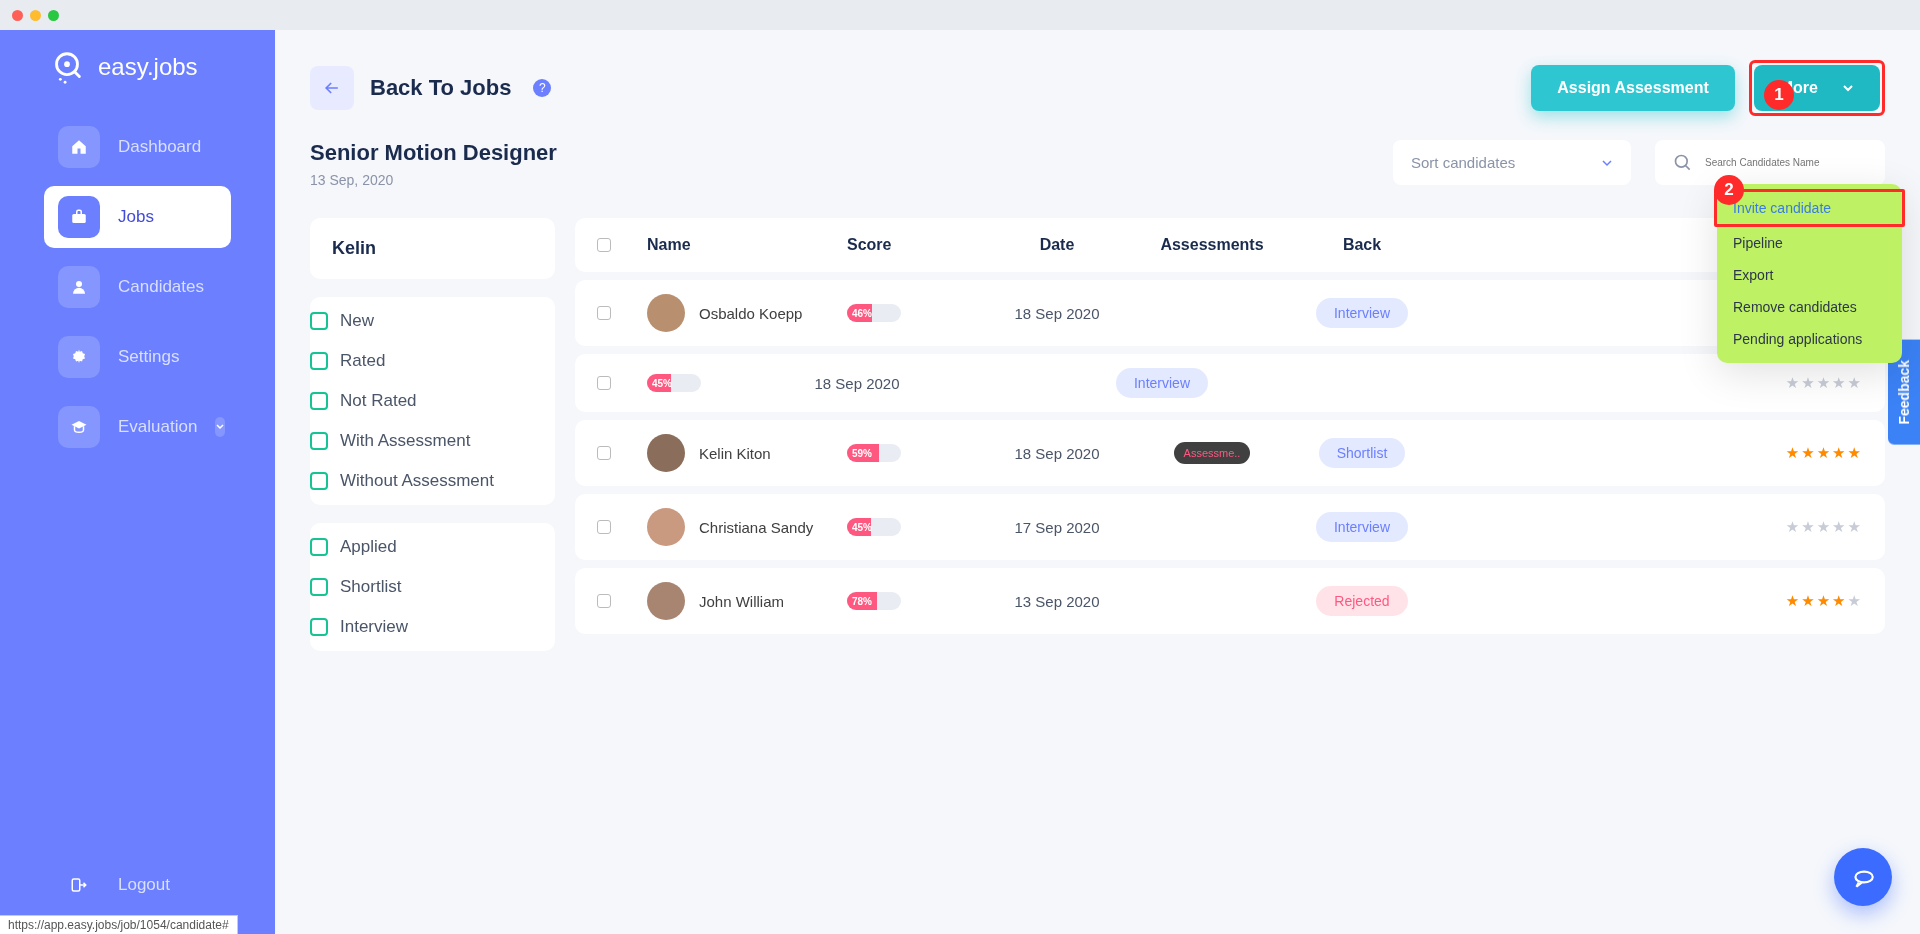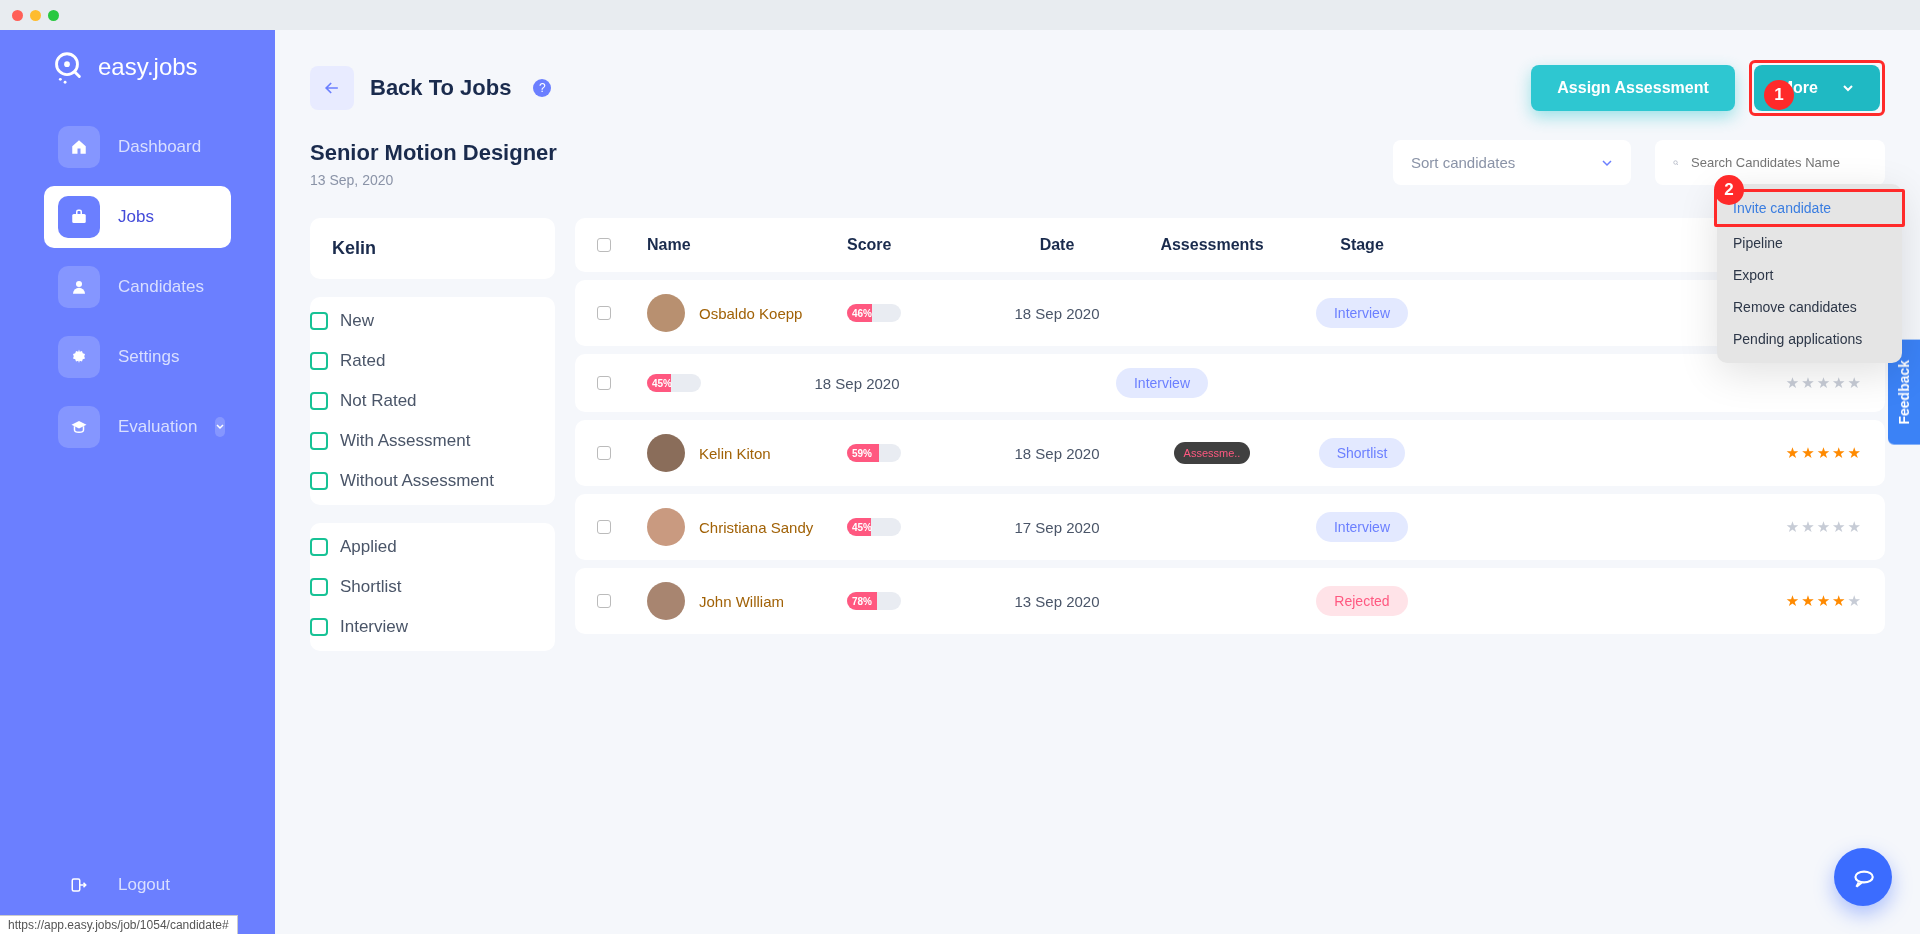--- a/index.html
+++ b/index.html
@@ -34,52 +34,52 @@
 .more-wrap { position: relative; border: 3px solid #ff2a2a; border-radius: 6px; padding: 2px; }
 .callout { position: absolute; width: 30px; height: 30px; background: #ff2a2a; border-radius: 50%; color: #fff; display: flex; align-items: center; justify-content: center; font-weight: 700; font-size: 17px; z-index: 50; }
 .callout-1 { top: 50px; right: 126px; }
 .callout-2 { top: 145px; right: 176px; }
 .heading-row { display: flex; justify-content: space-between; align-items: flex-start; margin-bottom: 30px; }
 .job-title { font-size: 22px; font-weight: 700; color: #1a2b4d; margin-bottom: 6px; }
 .job-date { font-size: 14px; color: #8a93a7; }
 .head-controls { display: flex; gap: 24px; }
 .sort-box { background: #fff; border-radius: 8px; padding: 14px 18px; width: 238px; display: flex; justify-content: space-between; align-items: center; color: #8a93a7; font-size: 15px; cursor: pointer; }
 .search-box { background: #fff; border-radius: 8px; padding: 12px 18px; width: 230px; display: flex; align-items: center; gap: 12px; }
-.search-box input { border: none; outline: none; font-size: 13px; color: #ef4444; flex: 1; }
+.search-box input { border: none; outline: none; font-size: 10px; color: #ef4444; flex: 1; }
 .content-row { display: flex; gap: 20px; }
 .filter-col { width: 245px; display: flex; flex-direction: column; gap: 18px; }
 .filter-card { background: #fff; border-radius: 10px; padding: 20px 22px; }
 .filter-title { font-weight: 700; font-size: 18px; color: #1a2b4d; }
 .filter-opts { padding: 4px 0; }
 .filter-opt { display: flex; align-items: center; gap: 12px; padding: 10px 0; color: #4a5568; font-size: 17px; cursor: pointer; }
 .chk { width: 18px; height: 18px; border: 2px solid #17c295; border-radius: 4px; flex-shrink: 0; }
 .table-col { flex: 1; }
 .thead { background: #fff; border-radius: 10px; display: flex; align-items: center; padding: 18px 22px; margin-bottom: 8px; font-weight: 700; color: #1a2b4d; font-size: 16px; }
 .tcell-chk { width: 50px; }
 .tcell-name { width: 200px; }
 .tcell-score { width: 130px; }
 .tcell-date { width: 160px; text-align: center; }
 .tcell-assess { width: 150px; text-align: center; }
 .tcell-stage { width: 150px; text-align: center; }
 .tcell-rating { flex: 1; text-align: right; }
 .trow { background: #fff; border-radius: 10px; display: flex; align-items: center; padding: 14px 22px; margin-bottom: 8px; color: #4a5568; font-size: 15px; }
 .row-chk { width: 14px; height: 14px; border: 1.5px solid #bbb; border-radius: 3px; }
 .name-cell { display: flex; align-items: center; gap: 14px; }
 .avatar { width: 38px; height: 38px; border-radius: 50%; background: #ccc; flex-shrink: 0; }
-.candidate-name { font-size: 15px; color: #a16207; max-width: 130px; }
+.candidate-name { font-size: 15px; color: #404040; max-width: 130px; }
 .score-badge { display: flex; align-items: center; background: #e9ecf2; border-radius: 10px; overflow: hidden; width: 54px; height: 18px; font-size: 10px; font-weight: 700; color: #fff; }
 .score-fill { background: #ff5880; height: 100%; display: flex; align-items: center; padding-left: 5px; }
 .stage-pill { display: inline-block; padding: 7px 18px; border-radius: 18px; font-size: 14px; }
 .stage-interview { background: #e3e9ff; color: #6b7fff; }
 .stage-shortlist { background: #e3e9ff; color: #6b7fff; }
 .stage-rejected { background: #ffe3e8; color: #ff5880; }
 .assess-pill { display: inline-block; padding: 5px 10px; border-radius: 14px; font-size: 11px; background: #404040; color: #ff5880; }
 .stars { color: #c7ccd6; font-size: 15px; letter-spacing: 2px; }
 .star-g { color: #ff8a00; }
-.dropdown { position: absolute; top: 154px; right: 18px; width: 185px; background: #e5e5e5; border-radius: 10px; box-shadow: 0 10px 40px rgba(0,0,0,0.12); padding: 8px 0; z-index: 40; }
+.dropdown { position: absolute; top: 154px; right: 18px; width: 185px; background: #bef264; border-radius: 10px; box-shadow: 0 10px 40px rgba(0,0,0,0.12); padding: 8px 0; z-index: 40; }
 .dropdown-item { padding: 8px 16px; font-size: 14px; color: #2d3748; cursor: pointer; }
 .dropdown-item.hl { color: #3a7de0; border: 3px solid #ff2a2a; border-radius: 2px; margin: -3px -3px 0 -3px; padding: 8px 16px; }
 .feedback-tab { position: fixed; right: 0; top: 340px; background: #3b82f6; color: #fff; padding: 20px 8px; writing-mode: vertical-rl; transform: rotate(180deg); font-weight: 600; font-size: 14px; border-radius: 0 6px 6px 0; cursor: pointer; }
 .chat-bubble { position: fixed; bottom: 28px; right: 28px; width: 58px; height: 58px; background: #3b6cff; border-radius: 50%; display: flex; align-items: center; justify-content: center; cursor: pointer; box-shadow: 0 8px 20px rgba(59,108,255,0.4); }
 .status-url { position: fixed; bottom: 0; left: 0; background: #fff; border: 1px solid #ccc; padding: 2px 8px; font-size: 12px; color: #555; border-bottom: none; border-left: none; }
 </style>
 </head>
 <body>
 
 <div class="browser-chrome">
@@ -256,21 +256,21 @@
 
       <div class="table-col">
         <div class="thead">
           <div class="tcell-chk">
               <div class="row-chk"></div>
             </div>
           <div class="tcell-name">Name</div>
           <div class="tcell-score">Score</div>
           <div class="tcell-date">Date</div>
           <div class="tcell-assess">Assessments</div>
-          <div class="tcell-stage">Stage</div>
+          <div class="tcell-stage">Back</div>
           <div class="tcell-rating"></div>
         </div>
         <div id="tbody">
             <div class="trow">
               <div class="tcell-chk">
                 <div class="row-chk"></div>
               </div>
               <div class="tcell-name name-cell">
                 <div class="avatar" style="background:#b89070"></div>
                 <div class="candidate-name">Osbaldo Koepp</div>

